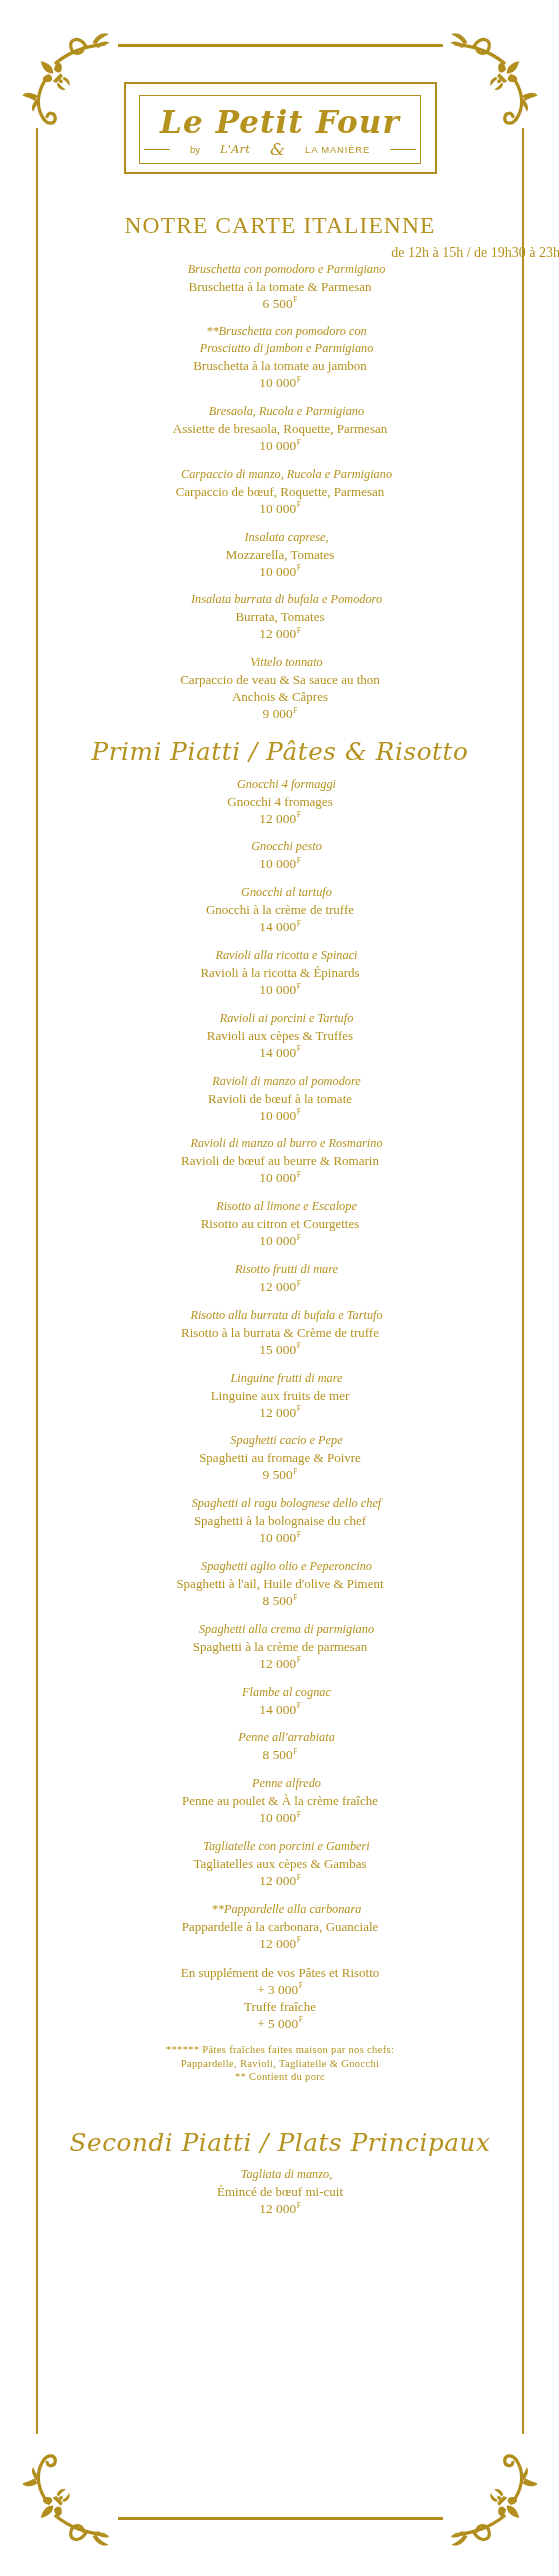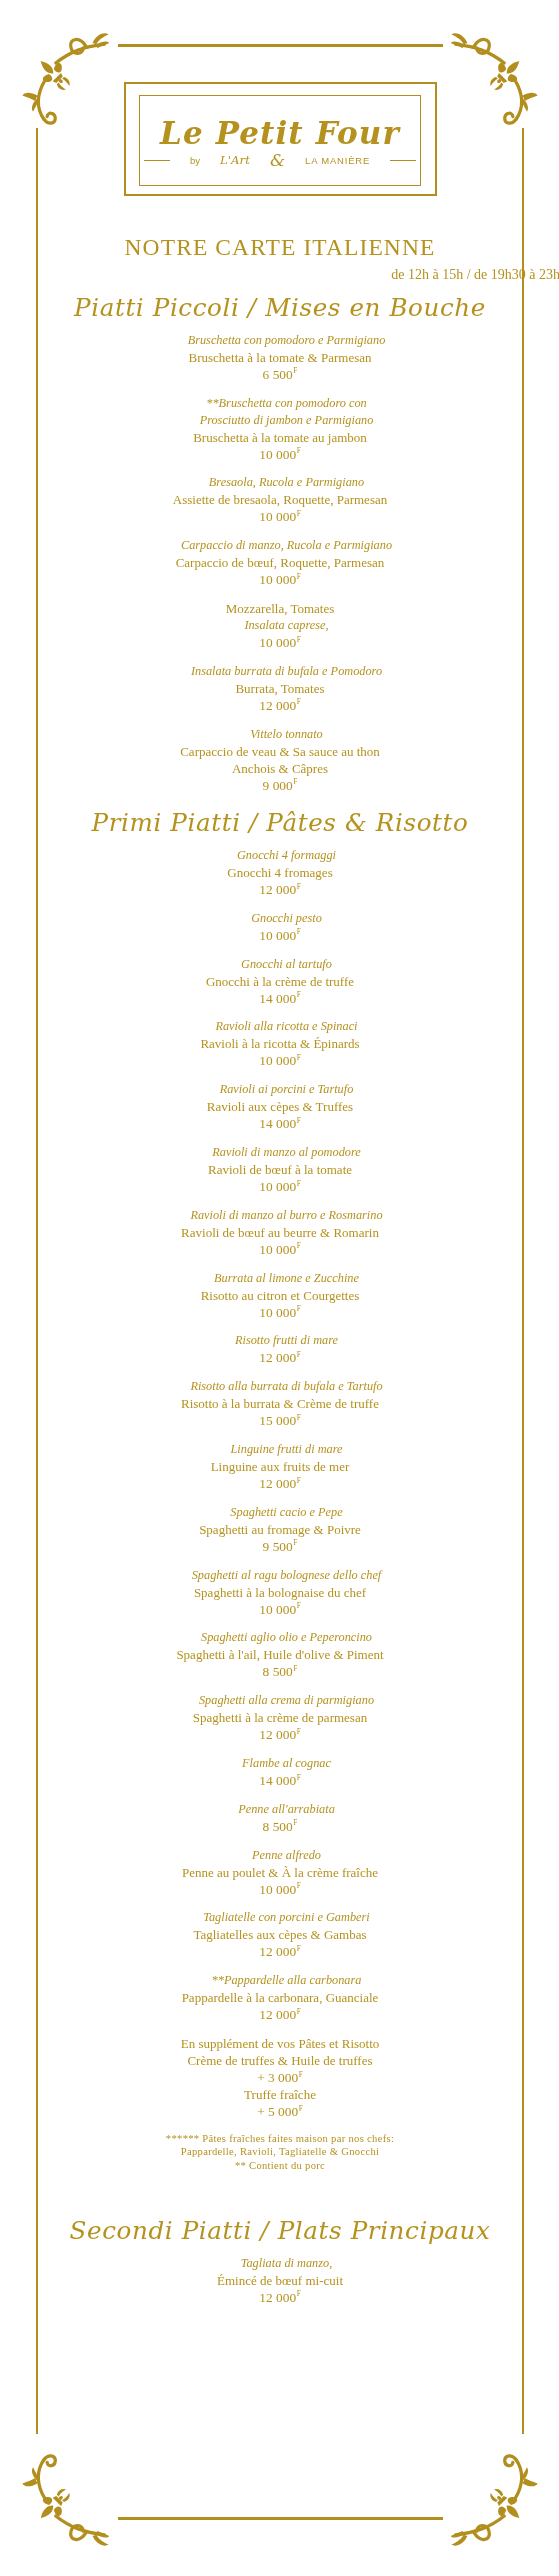--- a/index.html
+++ b/index.html
@@ -21,21 +21,21 @@
   .hl{height:2.8px;left:118px;width:325px;}
   .hl.top{top:44px;}
   .hl.bottom{top:2517px;}
   .orn{position:absolute;width:87px;height:96px;color:var(--gold-line);}
   .orn.tl{left:22.4px;top:31px;}
   .orn.tr{right:22.4px;top:31px;transform:scaleX(-1);}
   .orn.bl{left:22.4px;top:2452px;transform:scaleY(-1);}
   .orn.br{right:22.4px;top:2452px;transform:scale(-1,-1);}
   
   .logo-box{
-    width:313px;height:114px;margin:82px auto 0;
+    width:313px;height:92px;margin:82px auto 0;
     border:2.8px solid var(--gold-line);
     padding:11.2px 13.4px 7.8px;
   }
   .logo-inner{
     width:100%;height:100%;border:1.1px solid var(--gold-line);
     display:flex;flex-direction:column;align-items:center;justify-content:center;
     padding-top:2.2px;
   }
   .logo-script{
     font-family:"DejaVu Serif",serif;font-style:italic;font-weight:bold;
@@ -126,21 +126,20 @@
         <span class="dash"></span>
       </div>
     </div>
   </div>
 
   <div class="menu-title">NOTRE CARTE ITALIENNE</div>
   <div class="hours">de 12h à 15h / de 19h30 à 23h</div>
 
   <div>
       <section class="section">
-        <div class="section-heading">Piatti Piccoli / Mises en Bouche</div>
         <div class="item">
           <div class="line it">Bruschetta con pomodoro e Parmigiano</div>
           <div class="line fr">Bruschetta à la tomate &amp; Parmesan</div>
           <div class="line price">6 500<sup>F</sup></div>
         </div>
         <div class="item">
           <div class="line it">**Bruschetta con pomodoro con</div>
           <div class="line it">Prosciutto di jambon e Parmigiano</div>
           <div class="line fr">Bruschetta à la tomate au jambon</div>
           <div class="line price">10 000<sup>F</sup></div>
@@ -151,22 +150,22 @@
           <div class="line price">10 000<sup>F</sup></div>
         </div>
       </section>
       <section class="section">
         <div class="item">
           <div class="line it">Carpaccio di manzo, Rucola e Parmigiano</div>
           <div class="line fr">Carpaccio de bœuf, Roquette, Parmesan</div>
           <div class="line price">10 000<sup>F</sup></div>
         </div>
         <div class="item">
+          <div class="line it">Insalata caprese,</div>
           <div class="line fr">Mozzarella, Tomates</div>
-          <div class="line it">Insalata caprese,</div>
           <div class="line price">10 000<sup>F</sup></div>
         </div>
         <div class="item">
           <div class="line it">Insalata burrata di bufala e Pomodoro</div>
           <div class="line fr">Burrata, Tomates</div>
           <div class="line price">12 000<sup>F</sup></div>
         </div>
         <div class="item">
           <div class="line it">Vittelo tonnato</div>
           <div class="line fr">Carpaccio de veau &amp; Sa sauce au thon</div>
@@ -204,21 +203,21 @@
           <div class="line it">Ravioli di manzo al pomodore</div>
           <div class="line fr">Ravioli de bœuf à la tomate</div>
           <div class="line price">10 000<sup>F</sup></div>
         </div>
         <div class="item">
           <div class="line it">Ravioli di manzo al burro e Rosmarino</div>
           <div class="line fr">Ravioli de bœuf au beurre &amp; Romarin</div>
           <div class="line price">10 000<sup>F</sup></div>
         </div>
         <div class="item">
-          <div class="line it">Burrata al limone e Zucchine</div>
+          <div class="line it">Risotto al limone e Escalope</div>
           <div class="line fr">Risotto au citron et Courgettes</div>
           <div class="line price">10 000<sup>F</sup></div>
         </div>
         <div class="item">
           <div class="line it">Risotto frutti di mare</div>
           <div class="line price">12 000<sup>F</sup></div>
         </div>
         <div class="item">
           <div class="line it">Risotto alla burrata di bufala e Tartufo</div>
           <div class="line fr">Risotto à la burrata &amp; Crème de truffe</div>
@@ -267,21 +266,20 @@
           <div class="line fr">Tagliatelles aux cèpes &amp; Gambas</div>
           <div class="line price">12 000<sup>F</sup></div>
         </div>
         <div class="item">
           <div class="line it">**Pappardelle alla carbonara</div>
           <div class="line fr">Pappardelle à la carbonara, Guanciale</div>
           <div class="line price">12 000<sup>F</sup></div>
         </div>
         <div class="item">
           <div class="line fr">En supplément de vos Pâtes et Risotto</div>
-          <div class="line fr">Crème de truffes &amp; Huile de truffes</div>
           <div class="line price">+ 3 000<sup>F</sup></div>
           <div class="line fr">Truffe fraîche</div>
           <div class="line price">+ 5 000<sup>F</sup></div>
         </div>
         <div class="item">
           <div class="line note">****** Pâtes fraîches faites maison par nos chefs:</div>
           <div class="line note">Pappardelle, Ravioli, Tagliatelle &amp; Gnocchi</div>
           <div class="line note">** Contient du porc</div>
         </div>
       </section>

